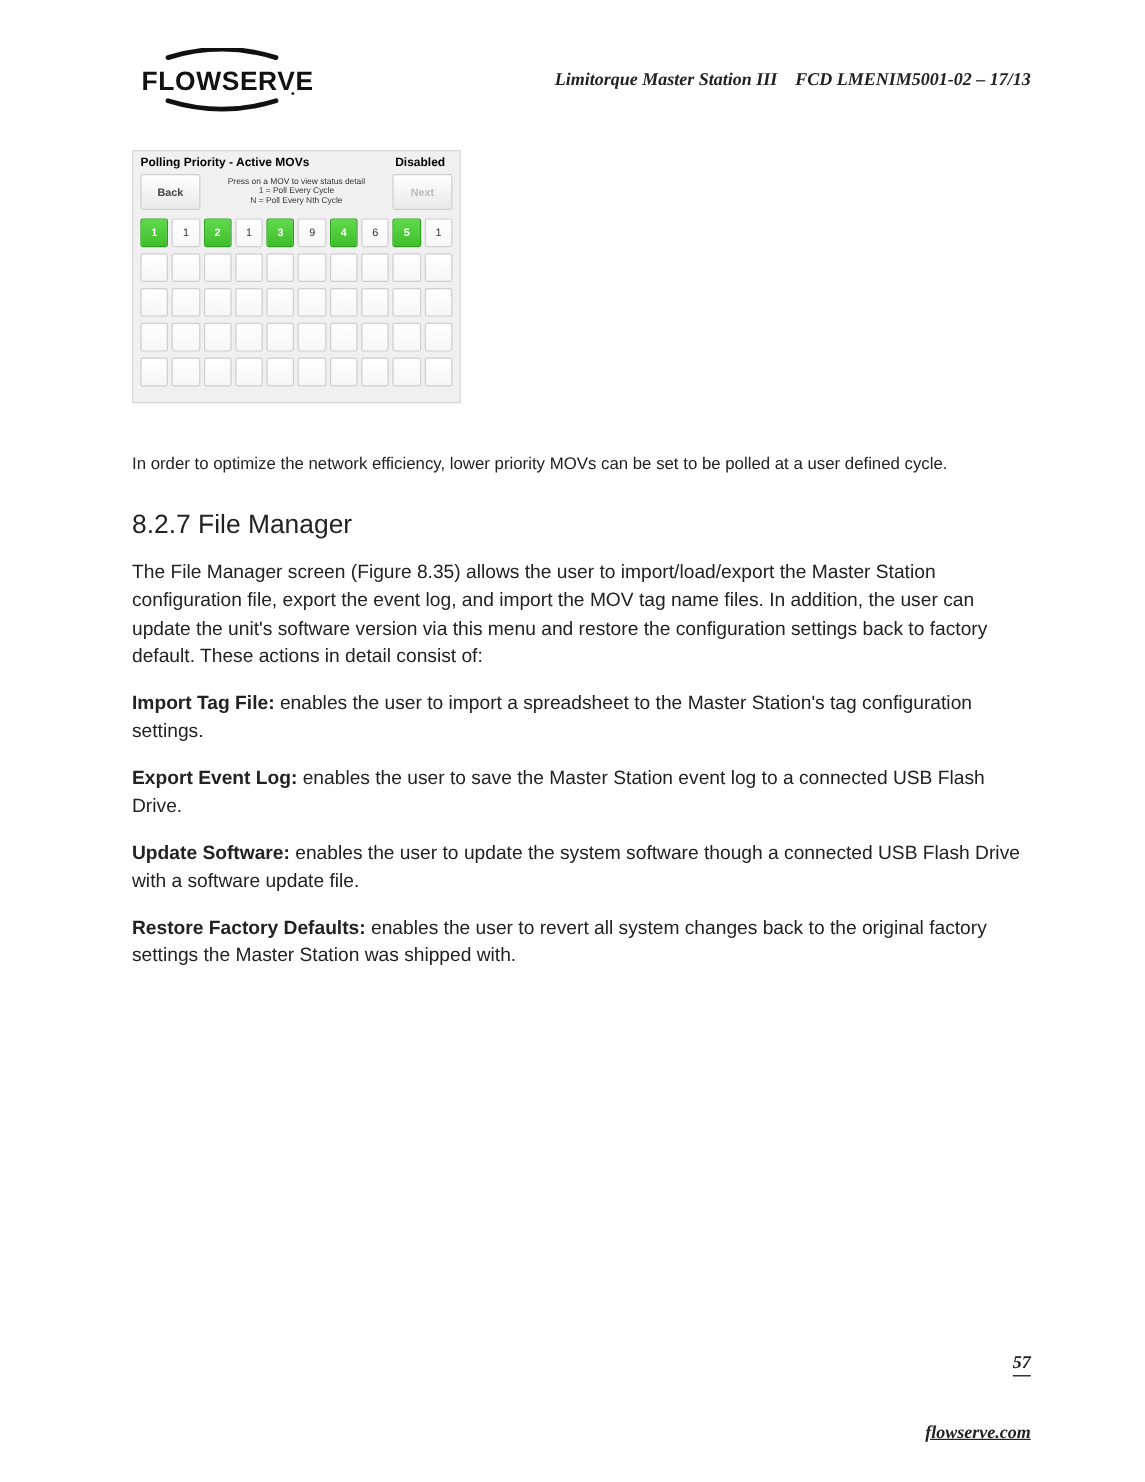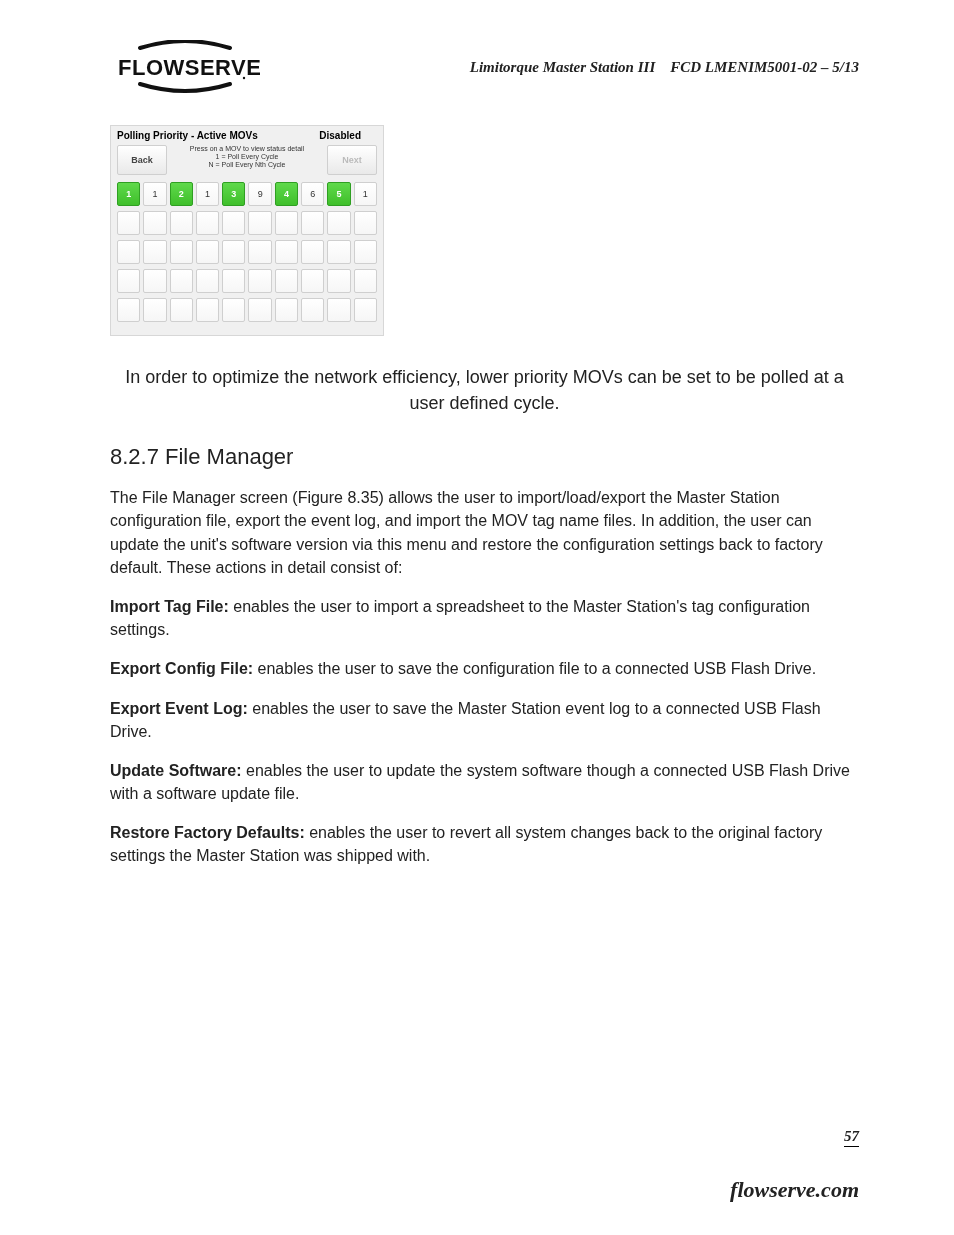--- a/index.html
+++ b/index.html
@@ -44,28 +44,28 @@
   .ui-panel {
     width: 272px;
     background: #f0f0f0;
     border: 1px solid #d7d7d7;
     font-family: "Segoe UI", Arial, sans-serif;
   }
   .ui-title-row {
     display: flex;
     justify-content: space-between;
     align-items: center;
-    padding: 4px 22px 2px 6px;
+    padding: 4px 12px 2px 6px;
     font-size: 10px;
     font-weight: bold;
     color: #000;
   }
   .ui-instr-row {
     display: flex;
-    align-items: flex-start;
+    align-items: center;
     padding: 2px 6px 4px 6px;
     gap: 22px;
   }
   .ui-btn {
     width: 48px;
     height: 28px;
     border: 1px solid #cfcfcf;
     border-radius: 2px;
     background: linear-gradient(#fff, #e9e9e9);
     font-size: 9px;
@@ -106,24 +106,23 @@
     color: #333;
   }
   .cell.big { font-weight: bold; }
   .cell.green {
     background: linear-gradient(#5fd94b, #3fbf2a);
     color: #fff;
     font-weight: bold;
     border-color: #2f9f22;
   }
   .body-text {
-    font-size: 18px;
+    font-size: 14px;
     line-height: 1.45;
-    margin-top: 28px;
-    text-align: center;
+    margin-top: 40px;
   }
   h2.section {
     font-size: 22px;
     font-weight: normal;
     margin: 28px 0 16px 0;
     font-family: Arial, Helvetica, sans-serif;
   }
   p.para { font-size: 16px; line-height: 1.45; margin: 0 0 16px 0; }
   p.para b { font-weight: bold; }
   .page-number {
@@ -138,37 +137,38 @@
     padding-bottom: 1px;
     text-align: right;
   }
   .footer-url {
     position: absolute;
     right: 95px;
     bottom: 32px;
     font-family: Georgia, "Times New Roman", serif;
     font-style: italic;
     font-weight: bold;
-    font-size: 22px;
+    font-size: 15px;
+    text-decoration: underline;
   }
 </style>
 </head>
 <body>
 
 <div class="page">
   <div class="header-row">
     <div class="logo">
       <svg width="150" height="55" viewBox="0 0 150 55">
         <path d="M 30 8 Q 75 -6 120 8" stroke="#111" stroke-width="4" fill="none" stroke-linecap="round"></path>
         <text x="8" y="35" font-family="Arial Black, Arial" font-size="22" font-weight="900" fill="#111" letter-spacing="0.5">FLOWSERVE</text>
         <path d="M 30 44 Q 75 58 120 44" stroke="#111" stroke-width="4" fill="none" stroke-linecap="round"></path>
         <circle cx="134" cy="38" r="1.2" fill="#111"></circle>
       </svg>
     </div>
-    <div class="header-text">Limitorque Master Station III    FCD LMENIM5001-02 – 5/13</div>
+    <div class="header-text">Limitorque Master Station III    FCD LMENIM5001-02 – 17/13</div>
   </div>
 
 
   <div class="ui-panel">
     <div class="ui-title-row">
       <span>Polling Priority - Active MOVs</span>
       <span>Disabled</span>
     </div>
     <div class="ui-instr-row">
       <div class="ui-btn">Back</div>
@@ -244,21 +244,20 @@
   </div>
 
   <p class="body-text">In order to optimize the network efficiency, lower priority MOVs can be set to be polled at a user defined cycle.</p>
 
   <h2 class="section">8.2.7 File Manager</h2>
 
   <p class="para">The File Manager screen (Figure 8.35) allows the user to import/load/export the Master Station configuration file, export the event log, and import the MOV tag name files. In addition, the user can update the unit's software version via this menu and restore the configuration settings back to factory default. These actions in detail consist of:</p>
 
   <div id="items-container">
       <p class="para"><b>Import Tag File:</b> enables the user to import a spreadsheet to the Master Station's tag configuration settings.</p>
-      <p class="para"><b>Export Config File:</b> enables the user to save the configuration file to a connected USB Flash Drive.</p>
       <p class="para"><b>Export Event Log:</b> enables the user to save the Master Station event log to a connected USB Flash Drive.</p>
       <p class="para"><b>Update Software:</b> enables the user to update the system software though a connected USB Flash Drive with a software update file.</p>
       <p class="para"><b>Restore Factory Defaults:</b> enables the user to revert all system changes back to the original factory settings the Master Station was shipped with.</p>
     </div>
 
   <div class="page-number">57</div>
   <div class="footer-url">flowserve.com</div>
 </div>
 
 </body></html>

